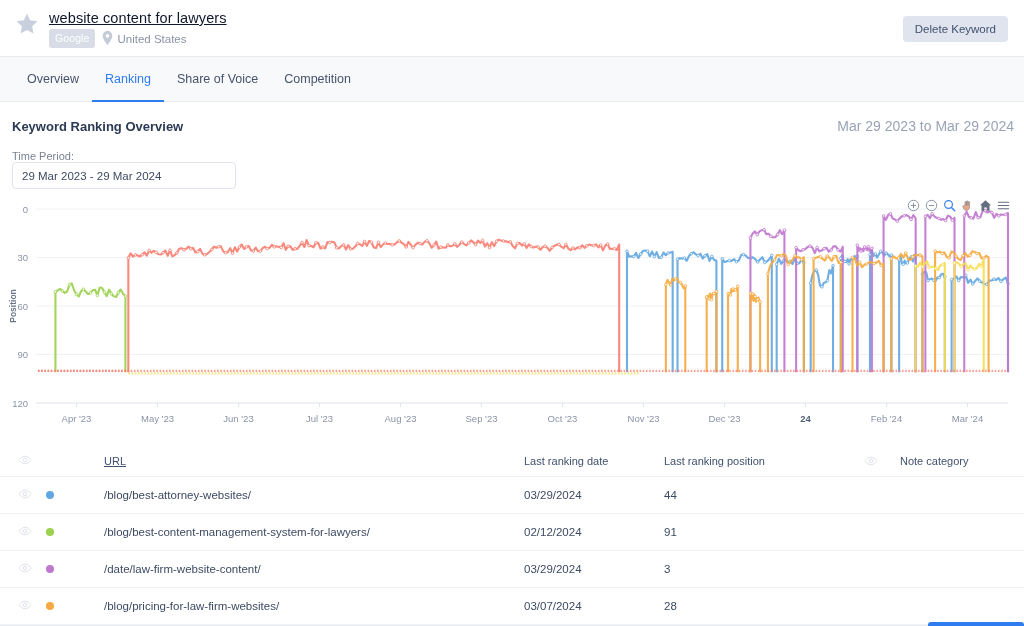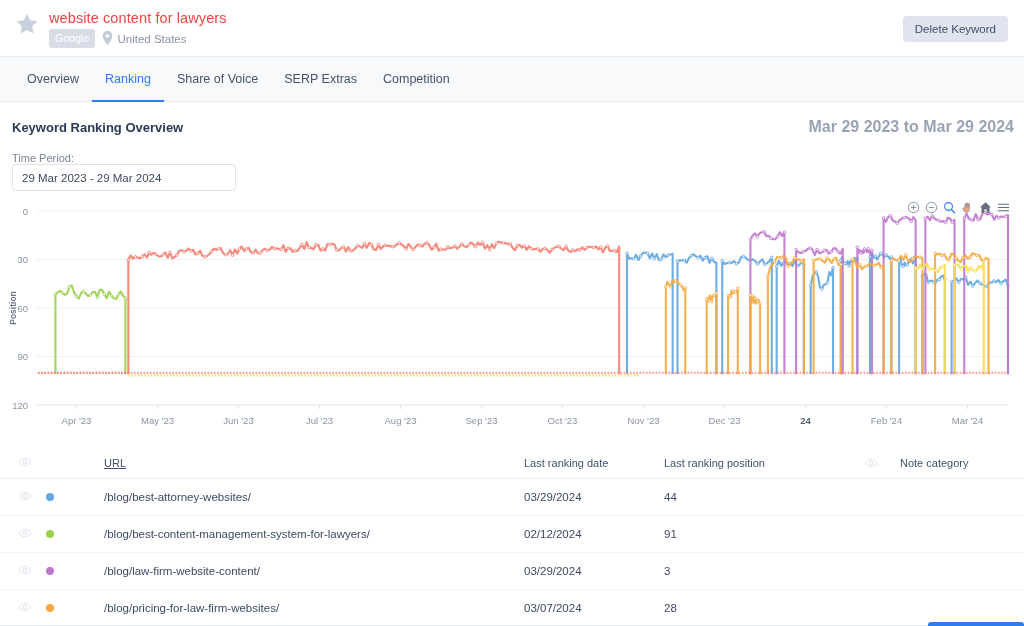--- a/index.html
+++ b/index.html
@@ -18,21 +18,21 @@
     height: 57px;
     background: #ffffff;
     border-bottom: 1px solid #e8ebf0;
     padding: 9px 16px 0 14px;
     display: flex;
     align-items: flex-start;
   }
   .star-icon { width: 26px; height: 26px; margin: 2px 9px 0 0; flex: none; }
   .kw-titles { display: flex; flex-direction: column; gap: 3px; padding-top: 1px; }
   .kw-name {
-    font-size: 14.5px; color: #ef4444; letter-spacing: .1px;
+    font-size: 14.5px; color: #0f172a; letter-spacing: .1px; text-decoration: underline;
   }
   .kw-meta { display: flex; align-items: center; gap: 7px; }
   .badge-google {
     background: #d7dce6; color: #ffffff;
     font-size: 10.5px; line-height: 1;
     padding: 4px 6px 4px 6px; border-radius: 3px;
     letter-spacing: .1px;
   }
   .geo { display: flex; align-items: flex-end; gap: 4px; }
   .pin-icon { width: 11px; height: 14px; }
@@ -67,21 +67,21 @@
     margin: 0; padding: 0;
     height: 524px;
     position: relative;
     border-bottom: 1px solid #e8ebf0;
   }
   .card-head {
     display: flex; justify-content: space-between; align-items: baseline;
     padding: 16px 10px 0 12px;
   }
   .card-title { font-size: 13px; font-weight: bold; color: #2b3a54; }
-  .card-range { font-size: 16px; color: #9aa3b5; font-weight: bold; }
+  .card-range { font-size: 14px; color: #9aa3b5; }
 
   .tp-wrap { padding: 16px 0 0 12px; }
   .tp-label { font-size: 11px; color: #7b8496; }
   .tp-input {
     width: 224px; height: 27px;
     border: 1px solid #dfe3ea; border-radius: 4px;
     background: #fff; color: #3d4a63;
     font-size: 11.5px; font-family: inherit;
     padding: 0 9px;
   }
@@ -144,21 +144,20 @@
       </span>
     </div>
   </div>
   <button class="delete-kw-btn">Delete Keyword</button>
 </div>
 
 <div class="tabs-bar">
   <div class="tab">Overview</div>
   <div class="tab active">Ranking</div>
   <div class="tab">Share of Voice</div>
-  <div class="tab">SERP Extras</div>
   <div class="tab">Competition</div>
 </div>
 
 <div class="card">
 
   <div class="card-head">
     <div class="card-title">Keyword Ranking Overview</div>
     <div class="card-range">Mar 29 2023 to Mar 29 2024</div>
   </div>
 
@@ -559,21 +558,21 @@
           <td>02/12/2024</td>
           <td>91</td>
           <td></td>
         </tr>
         <tr>
           <td class="td-eye"><svg class="eye-icon" viewBox="0 0 22 14">
               <path d="M11 1C5.5 1 1.6 7 1.6 7S5.5 13 11 13s9.4-6 9.4-6S16.5 1 11 1z" fill="none" stroke="#dde1e9" stroke-width="1.5"></path>
               <circle cx="11" cy="7" r="2.9" fill="none" stroke="#dde1e9" stroke-width="1.5"></circle>
             </svg></td>
           <td><span class="series-dot" style="background:#c077cf"></span></td>
-          <td class="url-cell">/blog/law-firm-website-content/</td>
+          <td class="url-cell">/date/law-firm-website-content/</td>
           <td>03/29/2024</td>
           <td>3</td>
           <td></td>
         </tr>
         <tr>
           <td class="td-eye"><svg class="eye-icon" viewBox="0 0 22 14">
               <path d="M11 1C5.5 1 1.6 7 1.6 7S5.5 13 11 13s9.4-6 9.4-6S16.5 1 11 1z" fill="none" stroke="#dde1e9" stroke-width="1.5"></path>
               <circle cx="11" cy="7" r="2.9" fill="none" stroke="#dde1e9" stroke-width="1.5"></circle>
             </svg></td>
           <td><span class="series-dot" style="background:#f5a93f"></span></td>

